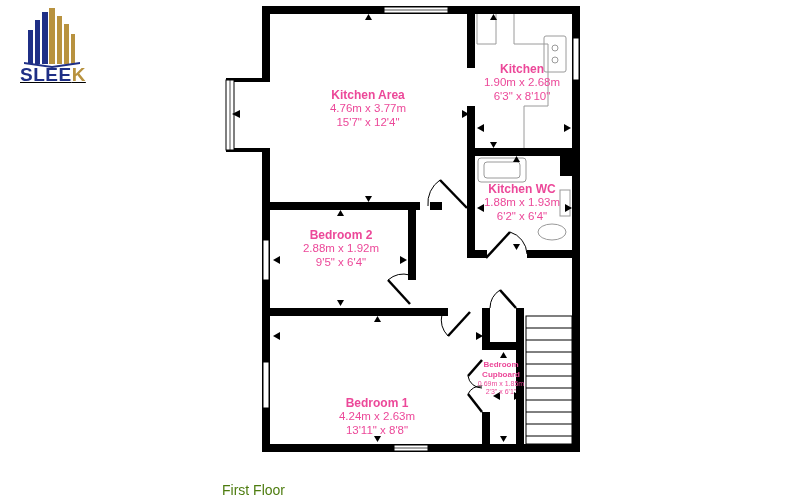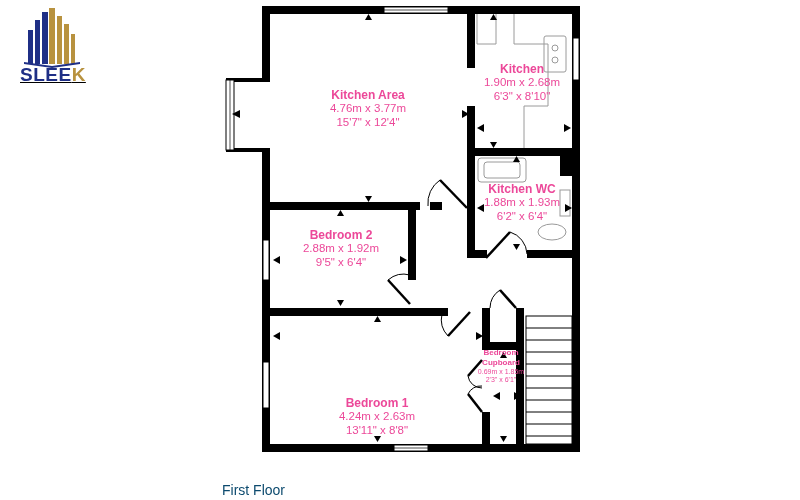--- a/index.html
+++ b/index.html
@@ -7,21 +7,21 @@
   .logo { position:absolute; left:18px; top:8px; width:68px; height:84px; }
   .logo-text { position:absolute; left:20px; top:64px; font-size:19px; font-weight:bold; letter-spacing:0.5px;text-decoration:underline; }
   .logo-text .s { color:#1f2f86; }
   .logo-text .k { color:#b8923f; }
   svg.plan { position:absolute; left:0; top:0; }
   .room-label { position:absolute; text-align:center; color:#ec4899; transform:translateX(-50%); white-space:nowrap; line-height:1.2; }
   .room-label .name { font-weight:bold; font-size:12px; display:block; }
   .room-label .dim { font-size:11.5px; display:block; }
   .room-label.small .name { font-size:8px; line-height:1.25; }
   .room-label.small .dim { font-size:7px; }
-  .floor-label { position:absolute; left:222px; top:482px; font-size:14px; color:#0c4a6e; }
+  .floor-label { position:absolute; left:222px; top:482px; font-size:14px; color:#4d7c0f; }
 </style>
 </head>
 <body>
 
 <div class="logo">
   <svg width="68" height="60" viewBox="0 0 68 60">
     <rect x="10" y="22" width="5" height="34" fill="#1f2f86"></rect>
     <rect x="17" y="12" width="5" height="44" fill="#1f2f86"></rect>
     <rect x="24" y="4" width="6" height="52" fill="#1f2f86"></rect>
     <rect x="31" y="0" width="6" height="56" fill="#b8923f"></rect>
@@ -175,20 +175,20 @@
 <div class="room-label" style="left:341px; top:228px;">
   <span class="name">Bedroom 2</span>
   <span class="dim">2.88m x 1.92m</span>
   <span class="dim">9'5" x 6'4"</span>
 </div>
 <div class="room-label" style="left:377px; top:376px;margin-top:20px;">
   <span class="name">Bedroom 1</span>
   <span class="dim">4.24m x 2.63m</span>
   <span class="dim">13'11" x 8'8"</span>
 </div>
-<div class="room-label small" style="left:501px; top:348px;">
+<div class="room-label small" style="left:501px; top:360px;">
   <span class="name">Bedroom</span>
   <span class="name">Cupboard</span>
   <span class="dim">0.69m x 1.85m</span>
   <span class="dim">2'3" x 6'1"</span>
 </div>
 
 <div class="floor-label">First Floor</div>
 
 </body></html>

